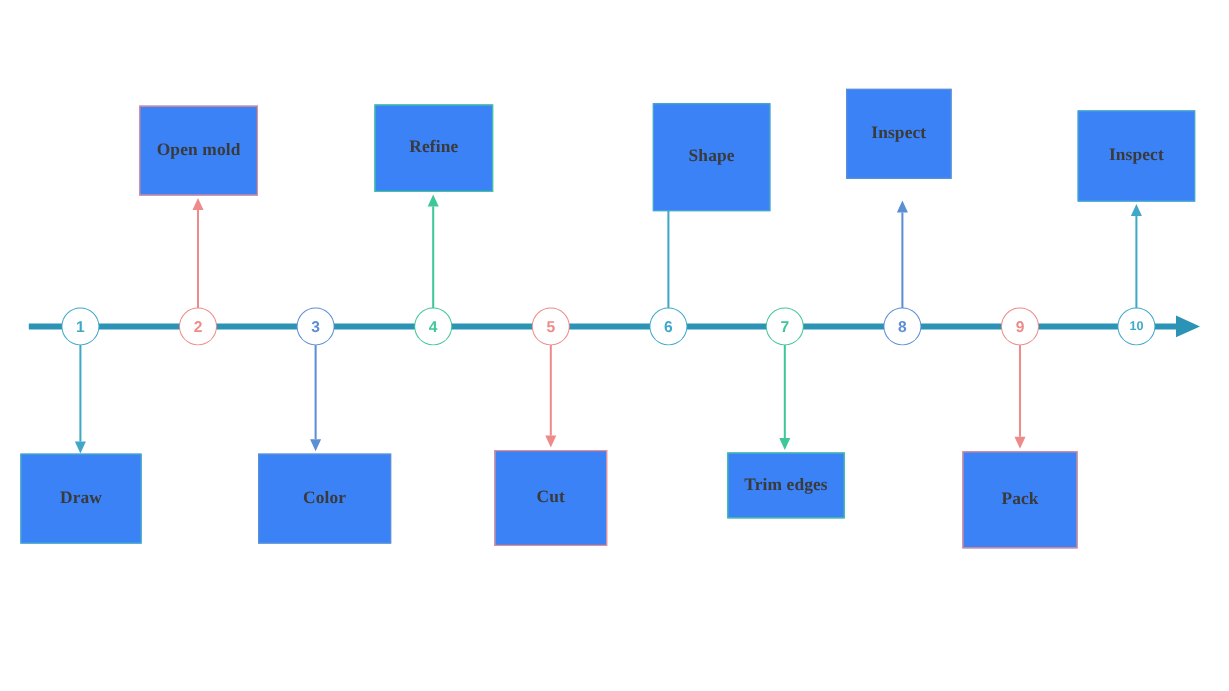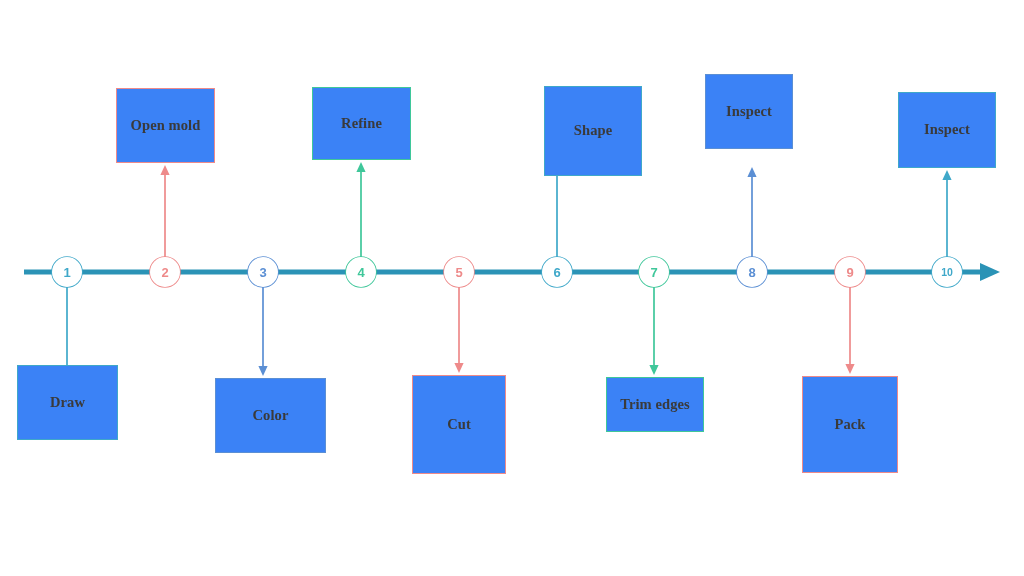--- a/index.html
+++ b/index.html
@@ -92,45 +92,45 @@
         <circle cx="459" cy="272" r="15" fill="#ffffff" stroke="#ee8a8a" stroke-width="1.6"></circle>
         <circle cx="557" cy="272" r="15" fill="#ffffff" stroke="#3fa8c9" stroke-width="1.6"></circle>
         <circle cx="654" cy="272" r="15" fill="#ffffff" stroke="#3fc79a" stroke-width="1.6"></circle>
         <circle cx="752" cy="272" r="15" fill="#ffffff" stroke="#5b8fd4" stroke-width="1.6"></circle>
         <circle cx="850" cy="272" r="15" fill="#ffffff" stroke="#ee8a8a" stroke-width="1.6"></circle>
         <circle cx="947" cy="272" r="15" fill="#ffffff" stroke="#3fa8c9" stroke-width="1.6"></circle>
       </g>
   </svg>
 
   <div id="label-layer">
-      <div class="node-label" style="left: 17px; top: 365px; width: 101px; height: 75px; border: 1.6px solid rgb(63, 168, 201);">
+      <div class="node-label" style="left: 17px; top: 378px; width: 101px; height: 75px; border: 1.6px solid rgb(63, 168, 201);">
         <span>Draw</span>
       </div>
       <div class="node-label" style="left: 116px; top: 88px; width: 99px; height: 75px; border: 1.6px solid rgb(238, 138, 138);">
         <span>Open mold</span>
       </div>
       <div class="node-label" style="left: 215px; top: 378px; width: 111px; height: 75px; border: 1.6px solid rgb(91, 143, 212);">
         <span>Color</span>
       </div>
       <div class="node-label" style="left: 312px; top: 87px; width: 99px; height: 73px; border: 1.6px solid rgb(63, 199, 154); align-items: center;">
         <span>Refine</span>
       </div>
-      <div class="node-label" style="left: 412px; top: 375px; width: 94px; height: 99px; border: 1.6px solid rgb(238, 138, 138);">
+      <div class="node-label" style="left: 412px; top: 375px; width: 94px; height: 80px; border: 1.6px solid rgb(238, 138, 138);">
         <span>Cut</span>
       </div>
       <div class="node-label" style="left: 508px; top: 86px; width: 98px; height: 90px; border: 1.6px solid rgb(63, 168, 201); margin-left: 36px;">
         <span>Shape</span>
       </div>
       <div class="node-label" style="left: 606px; top: 377px; width: 98px; height: 55px; border: 1.6px solid rgb(63, 199, 154);">
         <span>Trim edges</span>
       </div>
       <div class="node-label" style="left: 705px; top: 74px; width: 88px; height: 75px; border: 1.6px solid rgb(91, 143, 212);">
         <span>Inspect</span>
       </div>
-      <div class="node-label" style="left: 802px; top: 376px; width: 96px; height: 97px; border: 1.6px solid rgb(238, 138, 138);">
+      <div class="node-label" style="left: 802px; top: 376px; width: 96px; height: 81px; border: 1.6px solid rgb(238, 138, 138);">
         <span>Pack</span>
       </div>
       <div class="node-label" style="left: 898px; top: 92px; width: 98px; height: 76px; border: 1.6px solid rgb(63, 168, 201);">
         <span>Inspect</span>
       </div>
     </div>
   <div id="number-layer">
       <div class="milestone-num" style="left: 52px; top: 257px; width: 30px; height: 30px; color: rgb(63, 168, 201);">1</div>
       <div class="milestone-num" style="left: 150px; top: 257px; width: 30px; height: 30px; color: rgb(238, 138, 138);">2</div>
       <div class="milestone-num" style="left: 248px; top: 257px; width: 30px; height: 30px; color: rgb(91, 143, 212);">3</div>

